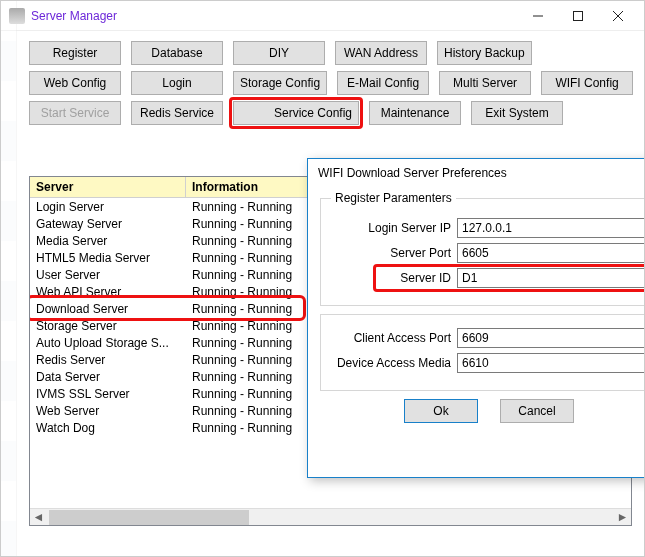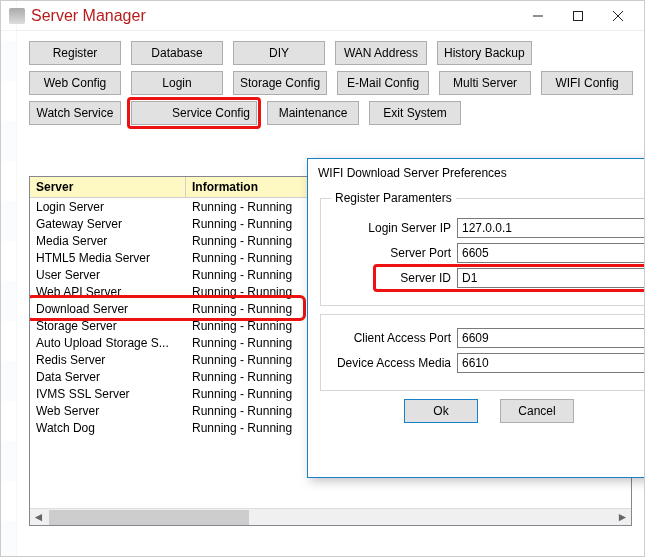--- a/index.html
+++ b/index.html
@@ -5,21 +5,21 @@
   * { box-sizing: border-box; font-family: "Segoe UI", Tahoma, sans-serif; font-size: 12px; }
   body { margin:0; background:#fff; width:645px; height:557px; overflow:hidden; position:relative; border:1px solid #ccc;}
   .titlebar {
     height:30px; display:flex; align-items:center; padding:0 6px 0 8px;
     border-bottom:1px solid #eee;
   }
   .titlebar .icon { width:16px; height:16px; margin-right:6px;
     background: linear-gradient(#aaa,#ddd); border-radius:2px;
     position:relative;
   }
-  .titlebar .title { flex:1; font-size:16px; color:#b91c1c; }
+  .titlebar .title { flex:1; font-size:12px; color:#6d28d9; }
   .winbtn { width:40px; height:28px; display:flex; align-items:center;
     justify-content:center; color:#222; }
   .winbtn svg{width:10px;height:10px;stroke:currentColor;stroke-width:1;fill:none;}
 
   .toolbar { padding:10px 10px 4px 28px; }
   .row { display:flex; gap:10px; margin-bottom:6px; }
   .btn {
     min-width:92px; height:24px; padding:0 6px;
     background:#e1e1e1; border:1px solid #adadad;
     display:flex; align-items:center; justify-content:center;
@@ -133,21 +133,22 @@
     </div>
     <div class="row">
       <div class="btn">Web Config</div>
       <div class="btn">Login</div>
       <div class="btn">Storage Config</div>
       <div class="btn">E-Mail Config</div>
       <div class="btn">Multi Server</div>
       <div class="btn">WIFI Config</div>
     </div>
     <div class="row">
-      <div class="btn">Watch Service</div>
+      <div class="btn disabled">Start Service</div>
+      <div class="btn">Redis Service</div>
       <div class="btn highlight-btn">Service Config</div>
       <div class="btn">Maintenance</div>
       <div class="btn">Exit System</div>
     </div>
   </div>
 
 <div class="tablewrap">
   <div class="thead">
     <div class="th c1">Server</div>
     <div class="th c2">Information</div>

